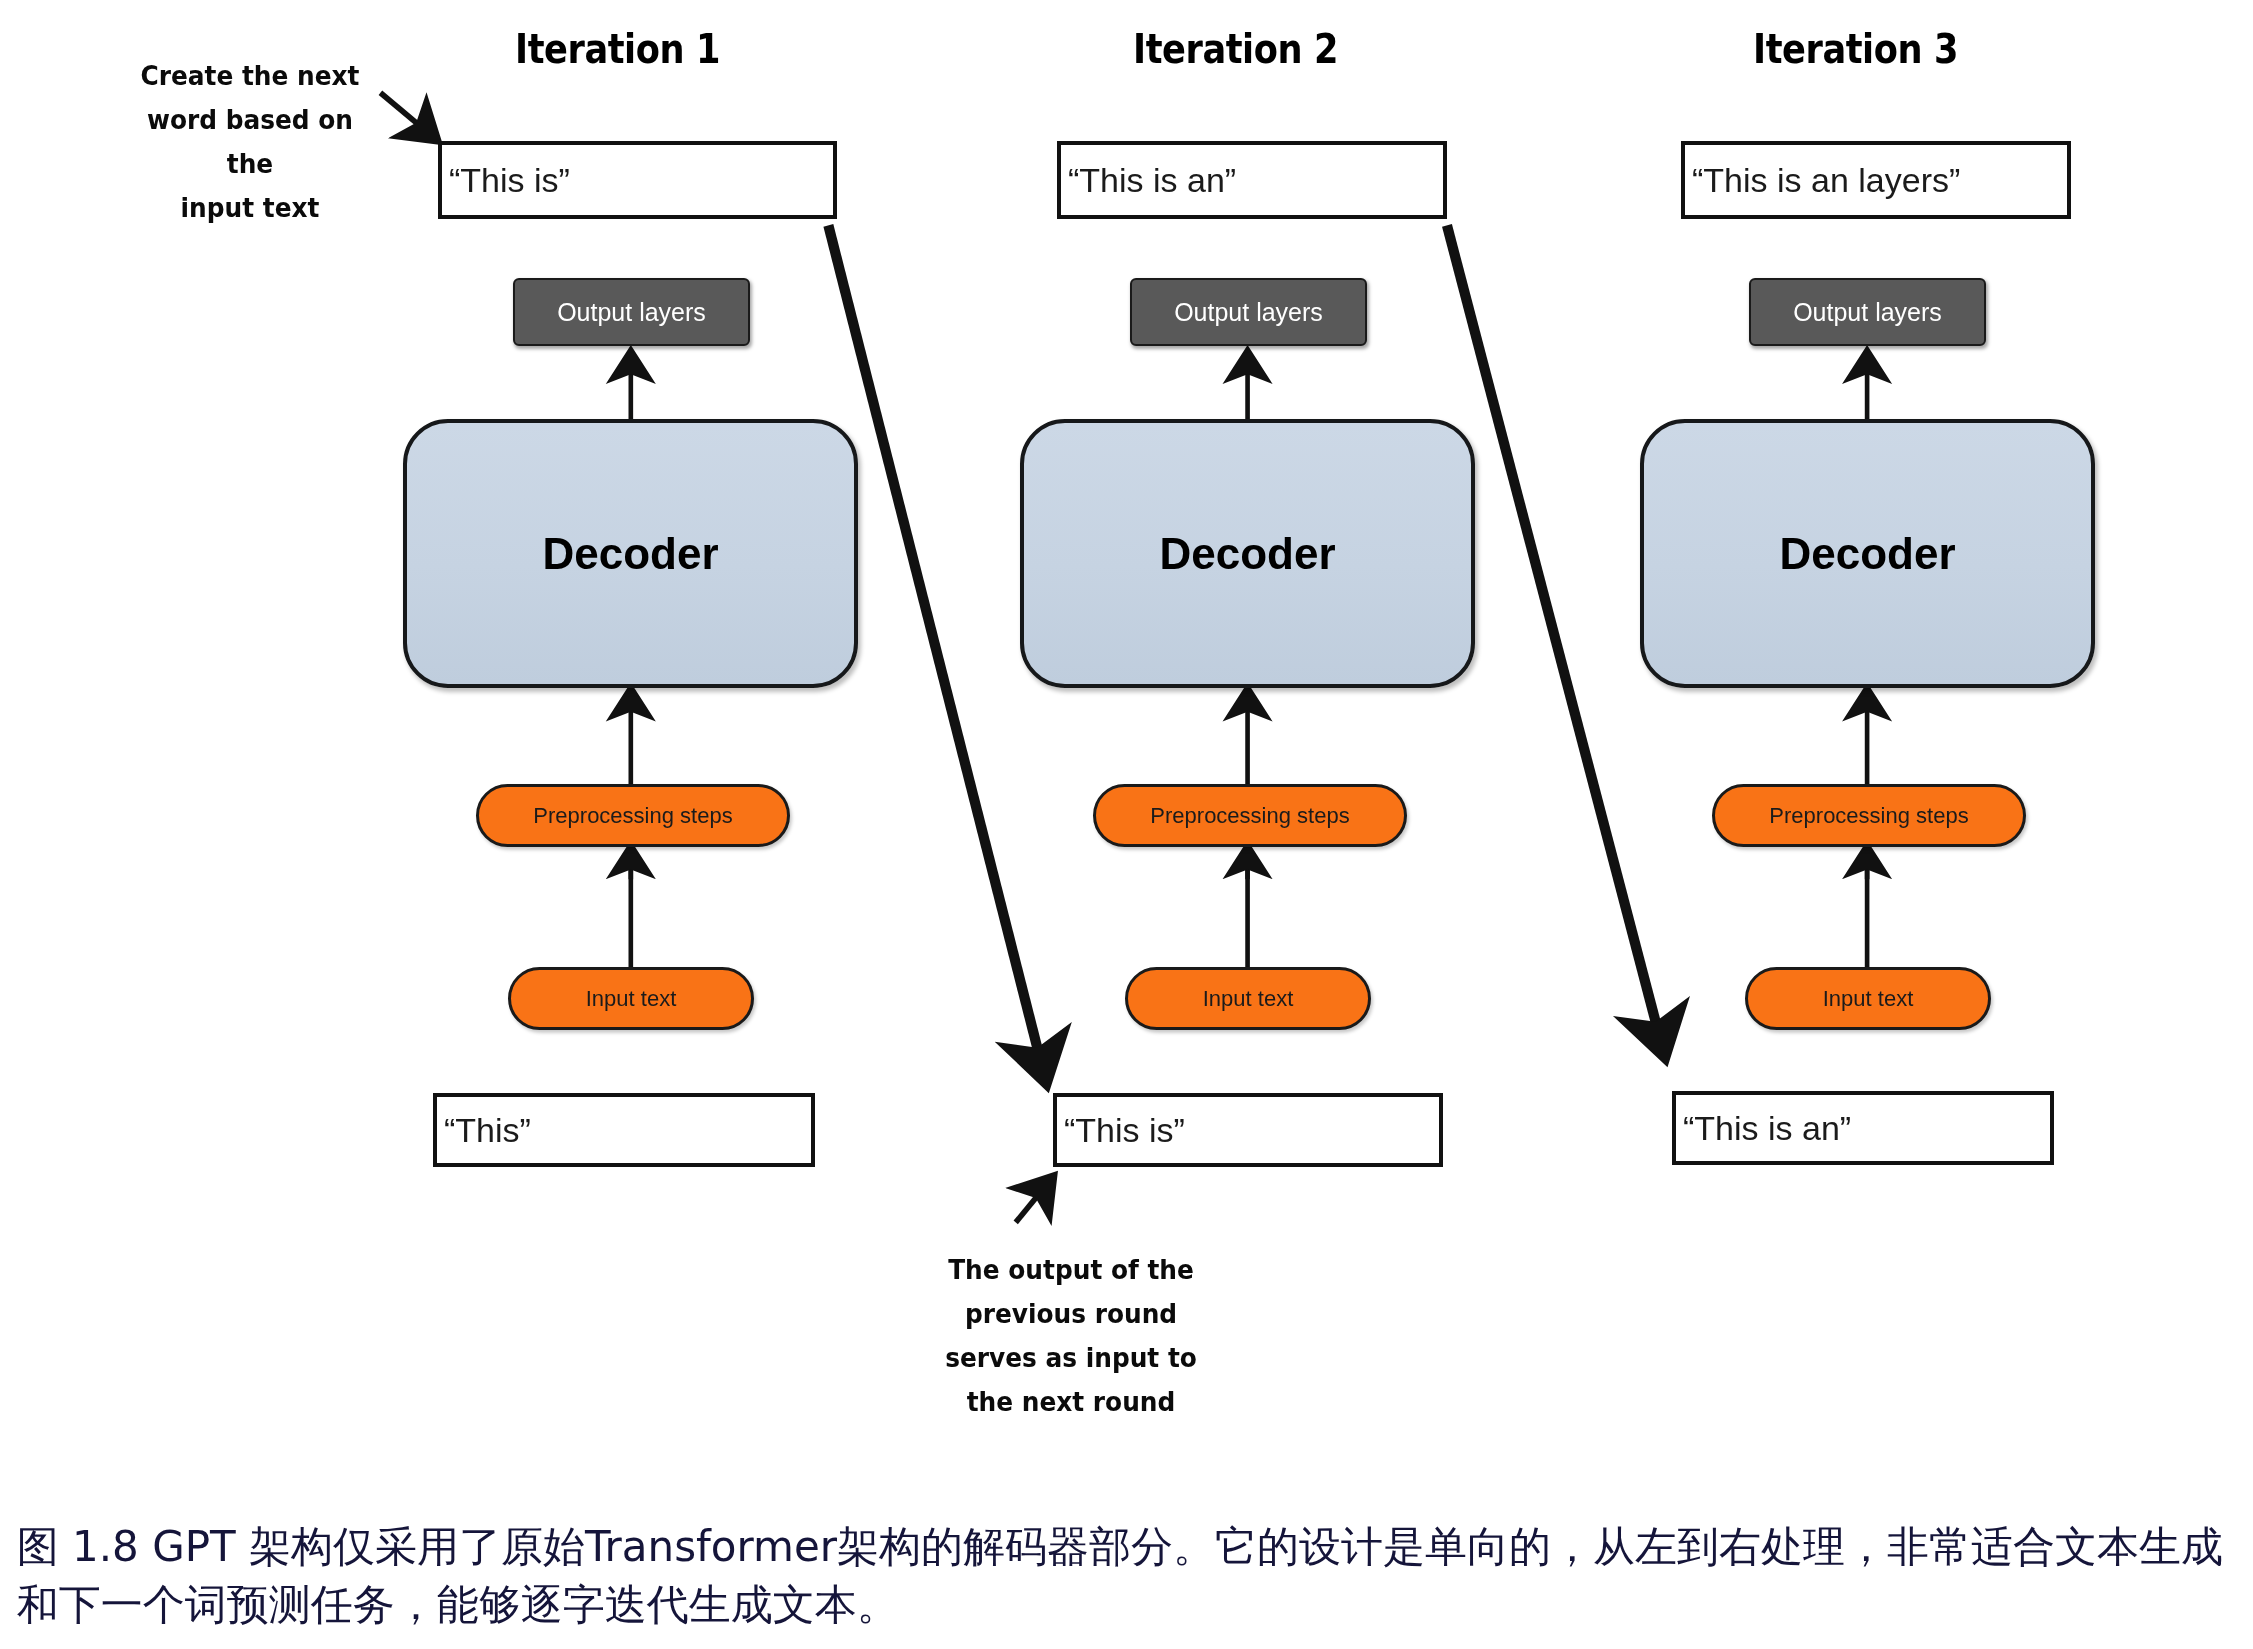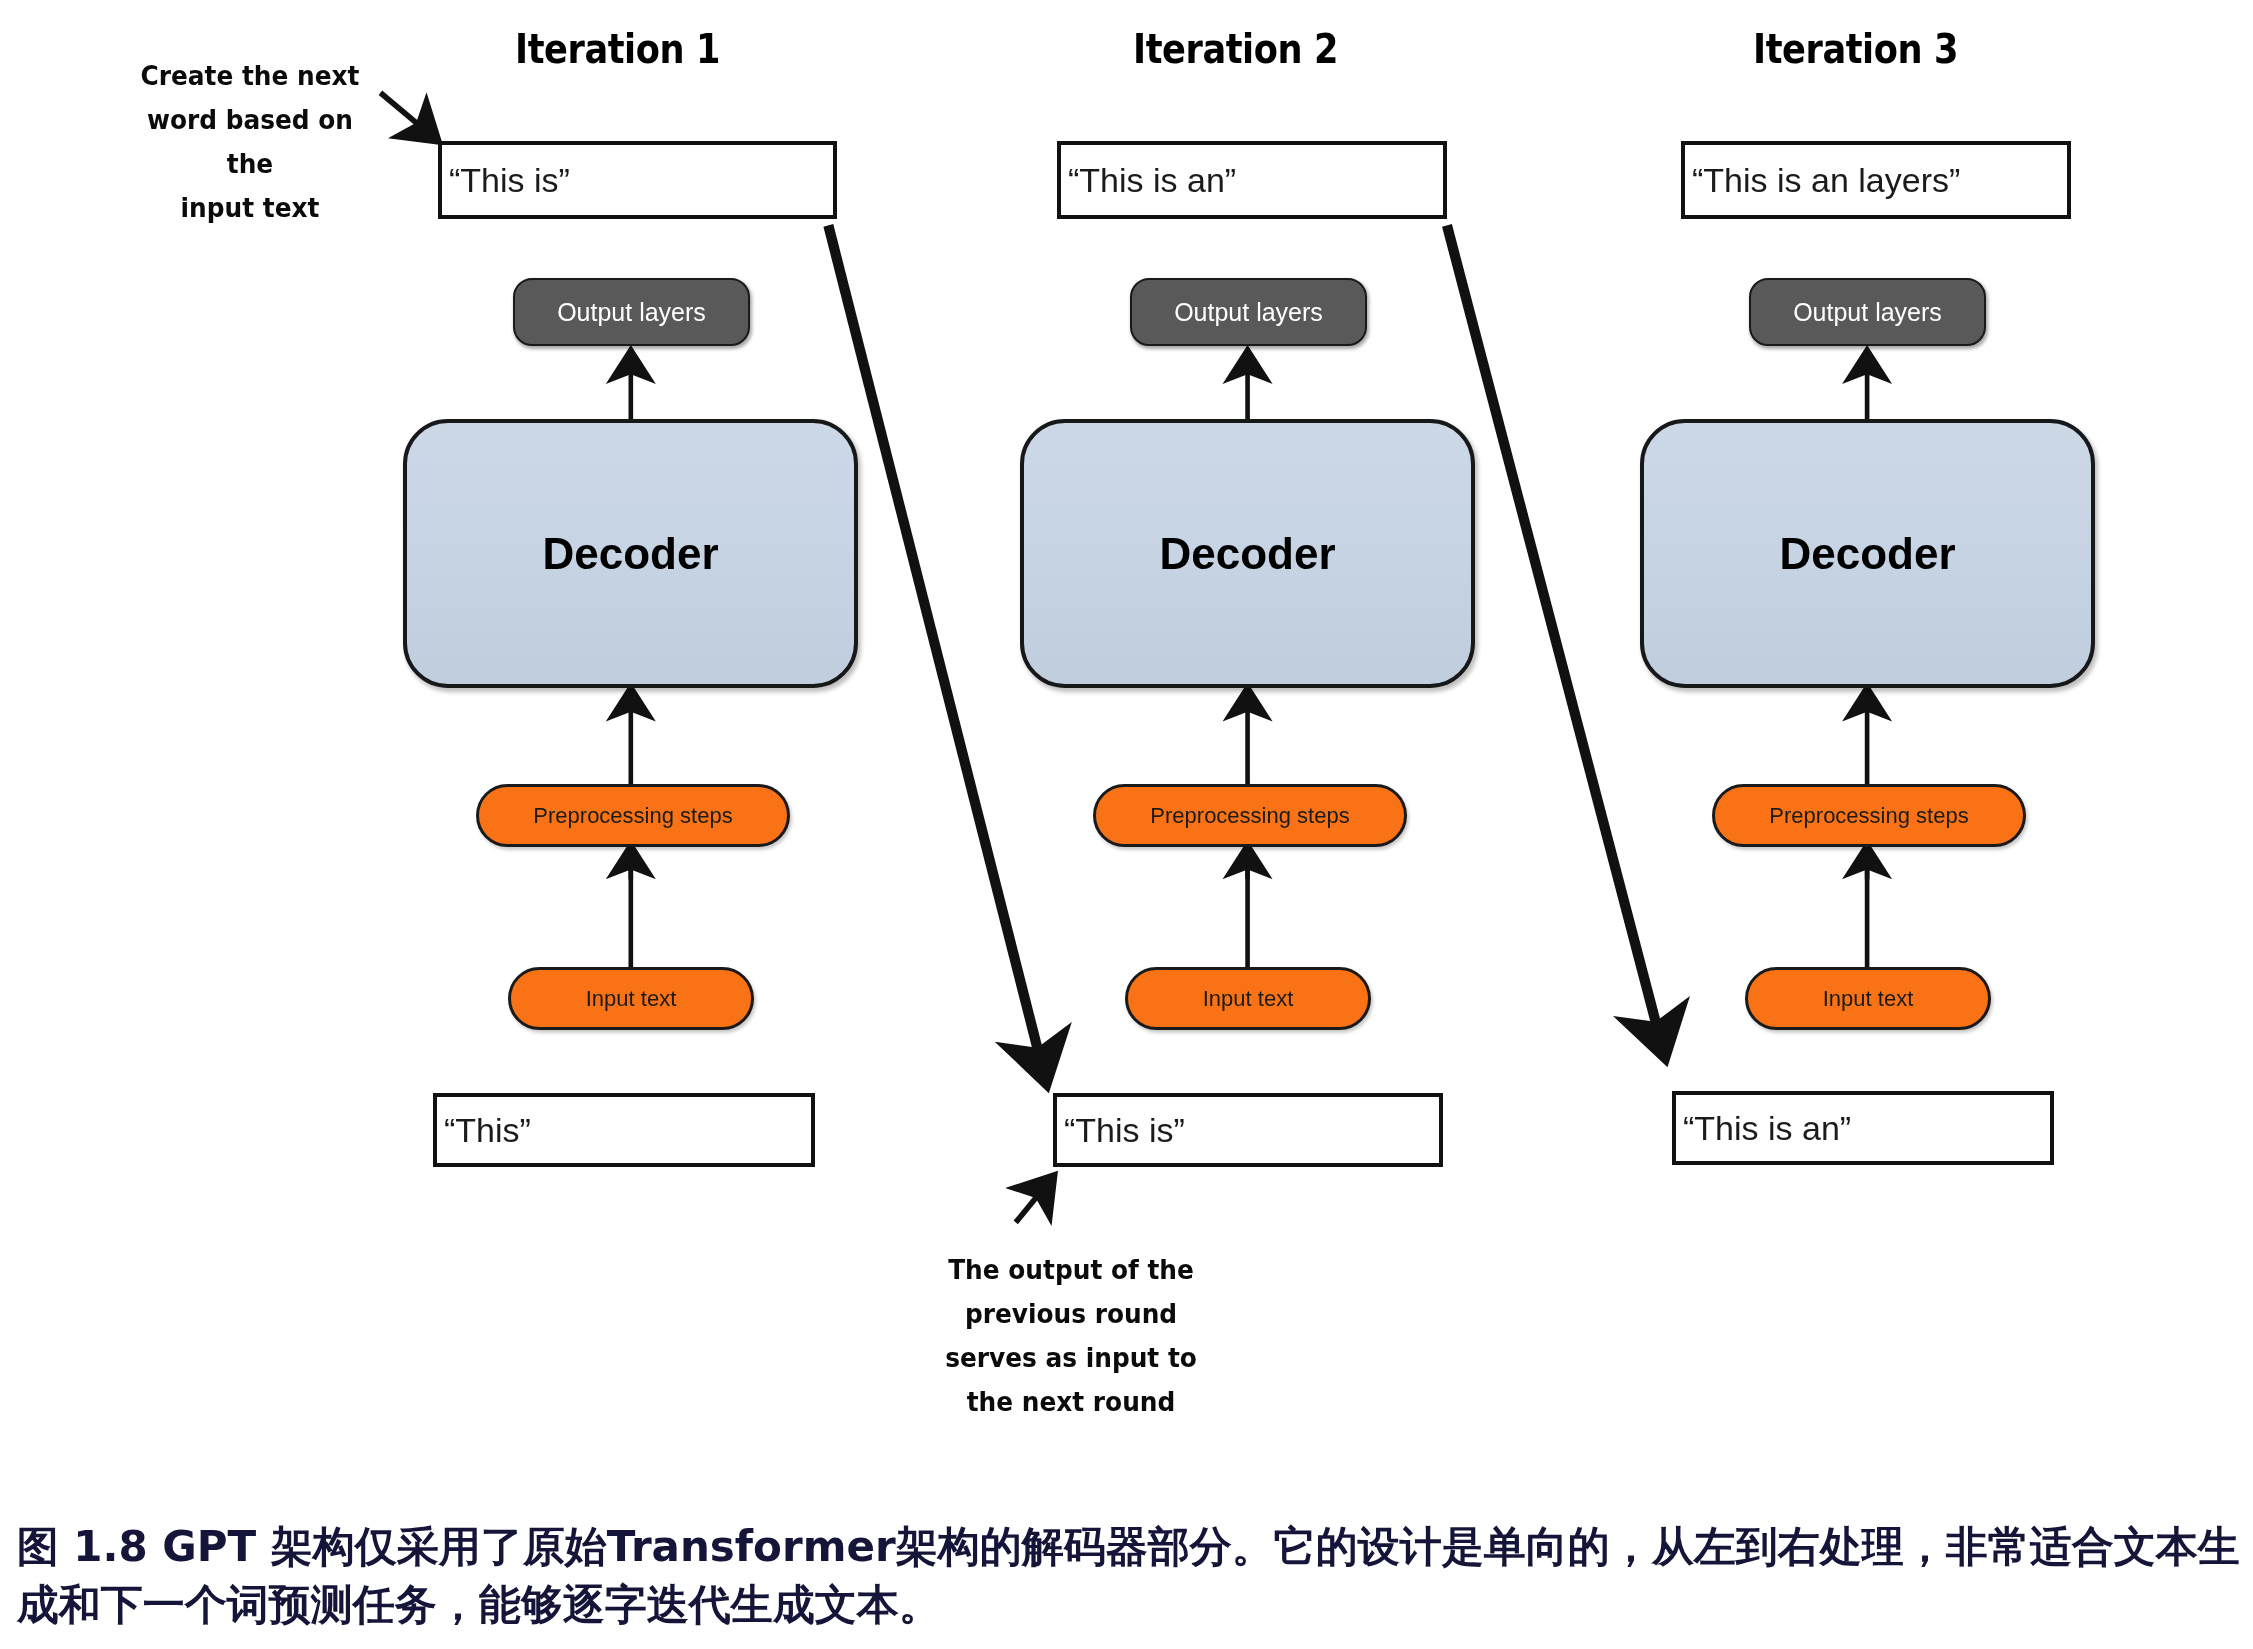--- a/index.html
+++ b/index.html
@@ -50,21 +50,21 @@
     font-size:34px;
     color:#1b1b1b;
     white-space:nowrap;
   }
 
   
   .olayers{
     position:absolute;
     background:#595959;
     border:2.8px solid #1a1a1a;
-    border-radius:19px;
+    border-radius:6px;
     box-sizing:border-box;
     display:flex;align-items:center;justify-content:center;
     color:#fff;
     font-size:25px;
     white-space:nowrap;
     box-shadow:1.9px 2.8px 3.7px rgba(0,0,0,.35);
   }
 
   
   .decoder{
@@ -92,21 +92,21 @@
     color:#1b1b1b;
     white-space:nowrap;
     box-shadow:1.9px 2.8px 3.7px rgba(0,0,0,.22);
   }
 
   
   .caption{
     position:absolute;
     left:16.7px; top:1518px; width:2226px;
     font-family:"DejaVu Sans","Liberation Sans",sans-serif;
-    font-weight:bold;
+    font-weight:normal;
     font-size:42px;
     line-height:58px;
     color:#15153a;
     letter-spacing:0px;
   }
 </style>
 </head>
 <body>
 
 <div class="canvas">

